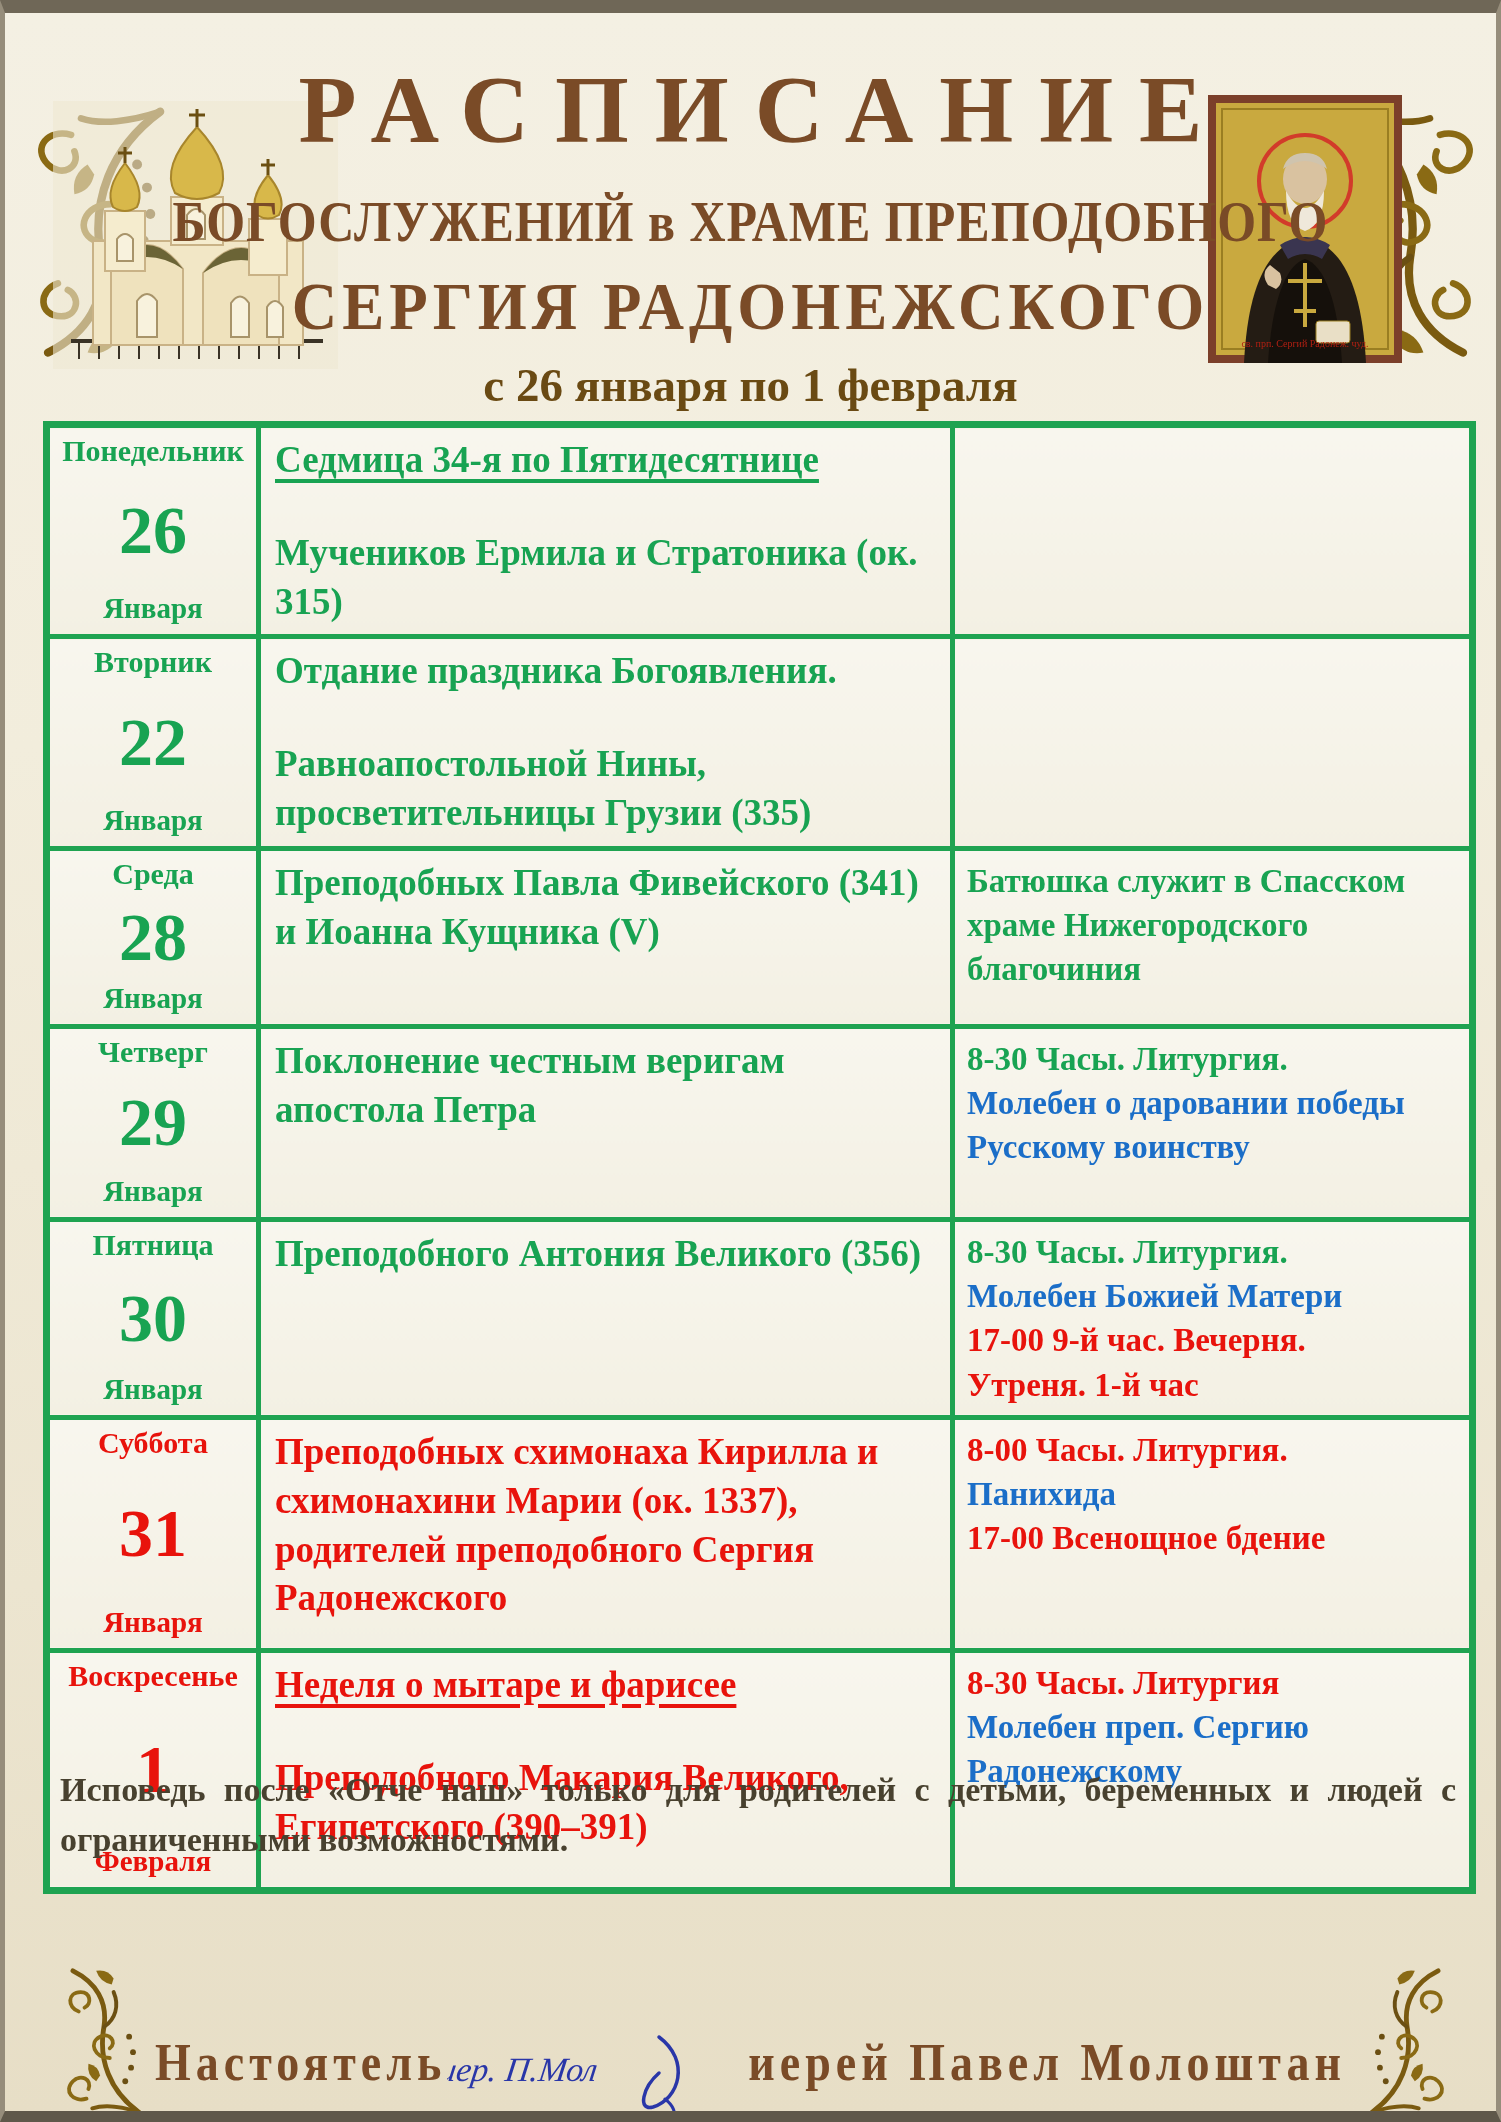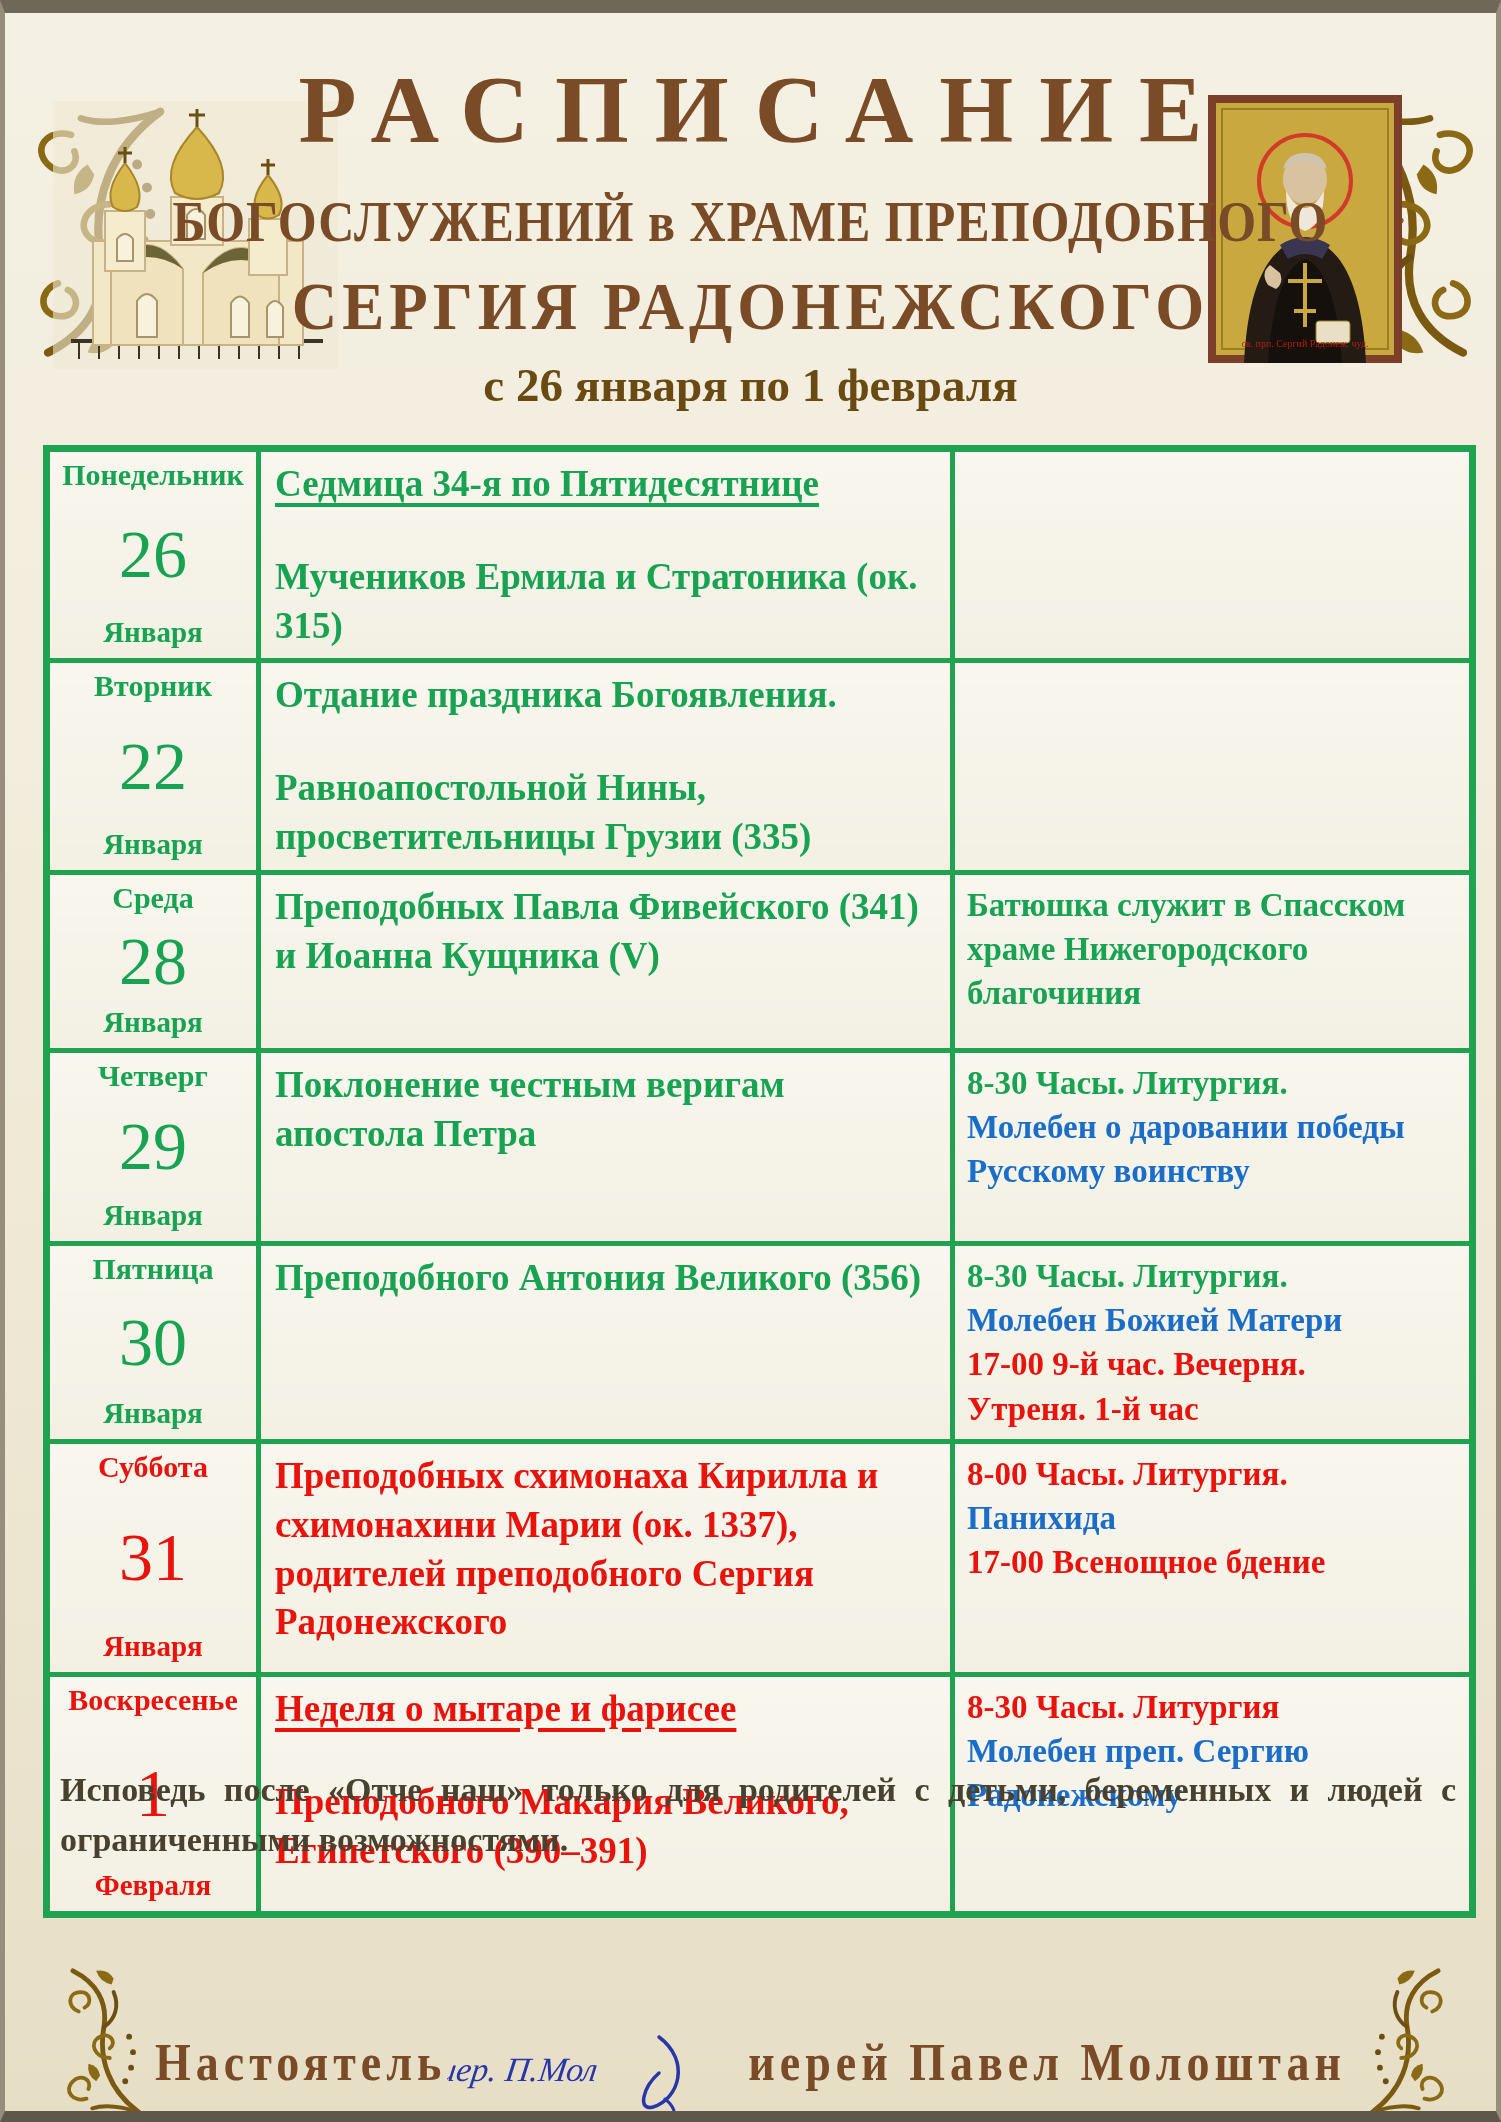--- a/index.html
+++ b/index.html
@@ -30,33 +30,33 @@
   .daterange{
     left:0;right:0;top:349px;text-align:center;
     font-size:47px;font-weight:bold;color:#6a4a13;line-height:1;
   }
   
   table.sched{
     position:absolute;left:38px;top:408px;width:1426px;
     border-collapse:collapse;table-layout:fixed;
   }
   table.sched, table.sched td{border:5px solid #1fa351;}
-  table.sched{border-width:7px;margin-top:24px;}
+  table.sched{border-width:7px;}
   table.sched td{
     vertical-align:top;
     background:linear-gradient(180deg,#f8f6ee 0%,#f3f0e3 100%);
   }
   tr.r0 td{height:188px;} tr.r1 td{height:176px;} tr.r2 td{height:157px;}
   tr.r3 td{height:172px;} tr.r4 td{height:173px;} tr.r5 td{height:212px;}
   tr.r6 td{height:218px;}
   td.day{text-align:center;}
   td.day .cellwrap{display:flex;flex-direction:column;justify-content:space-between;height:100%;
     padding:6px 2px 10px 2px;box-sizing:border-box;}
   .dayname{font-size:30px;font-weight:bold;line-height:1.05;}
-  .daynum{font-size:68px;font-weight:normal;line-height:1;}
+  .daynum{font-size:68px;font-weight:bold;line-height:1;}
   .daymonth{font-size:29px;font-weight:bold;line-height:1;}
   td.feast{padding:8px 14px;}
   .feast-line{font-size:37px;font-weight:bold;line-height:1.32;}
   .feast-line.u{text-decoration:underline;text-decoration-thickness:4px;text-underline-offset:7px;}
   .feast-line + .feast-line{margin-top:44px;}
   td.services{padding:8px 12px;}
   .service-line{font-size:33px;font-weight:bold;line-height:1.34;}
   
   .notes{left:55px;top:1752px;width:1396px;color:#48412f;}
   .notes p{margin:0;font-size:34px;font-weight:bold;line-height:1.48;text-align:justify;}

